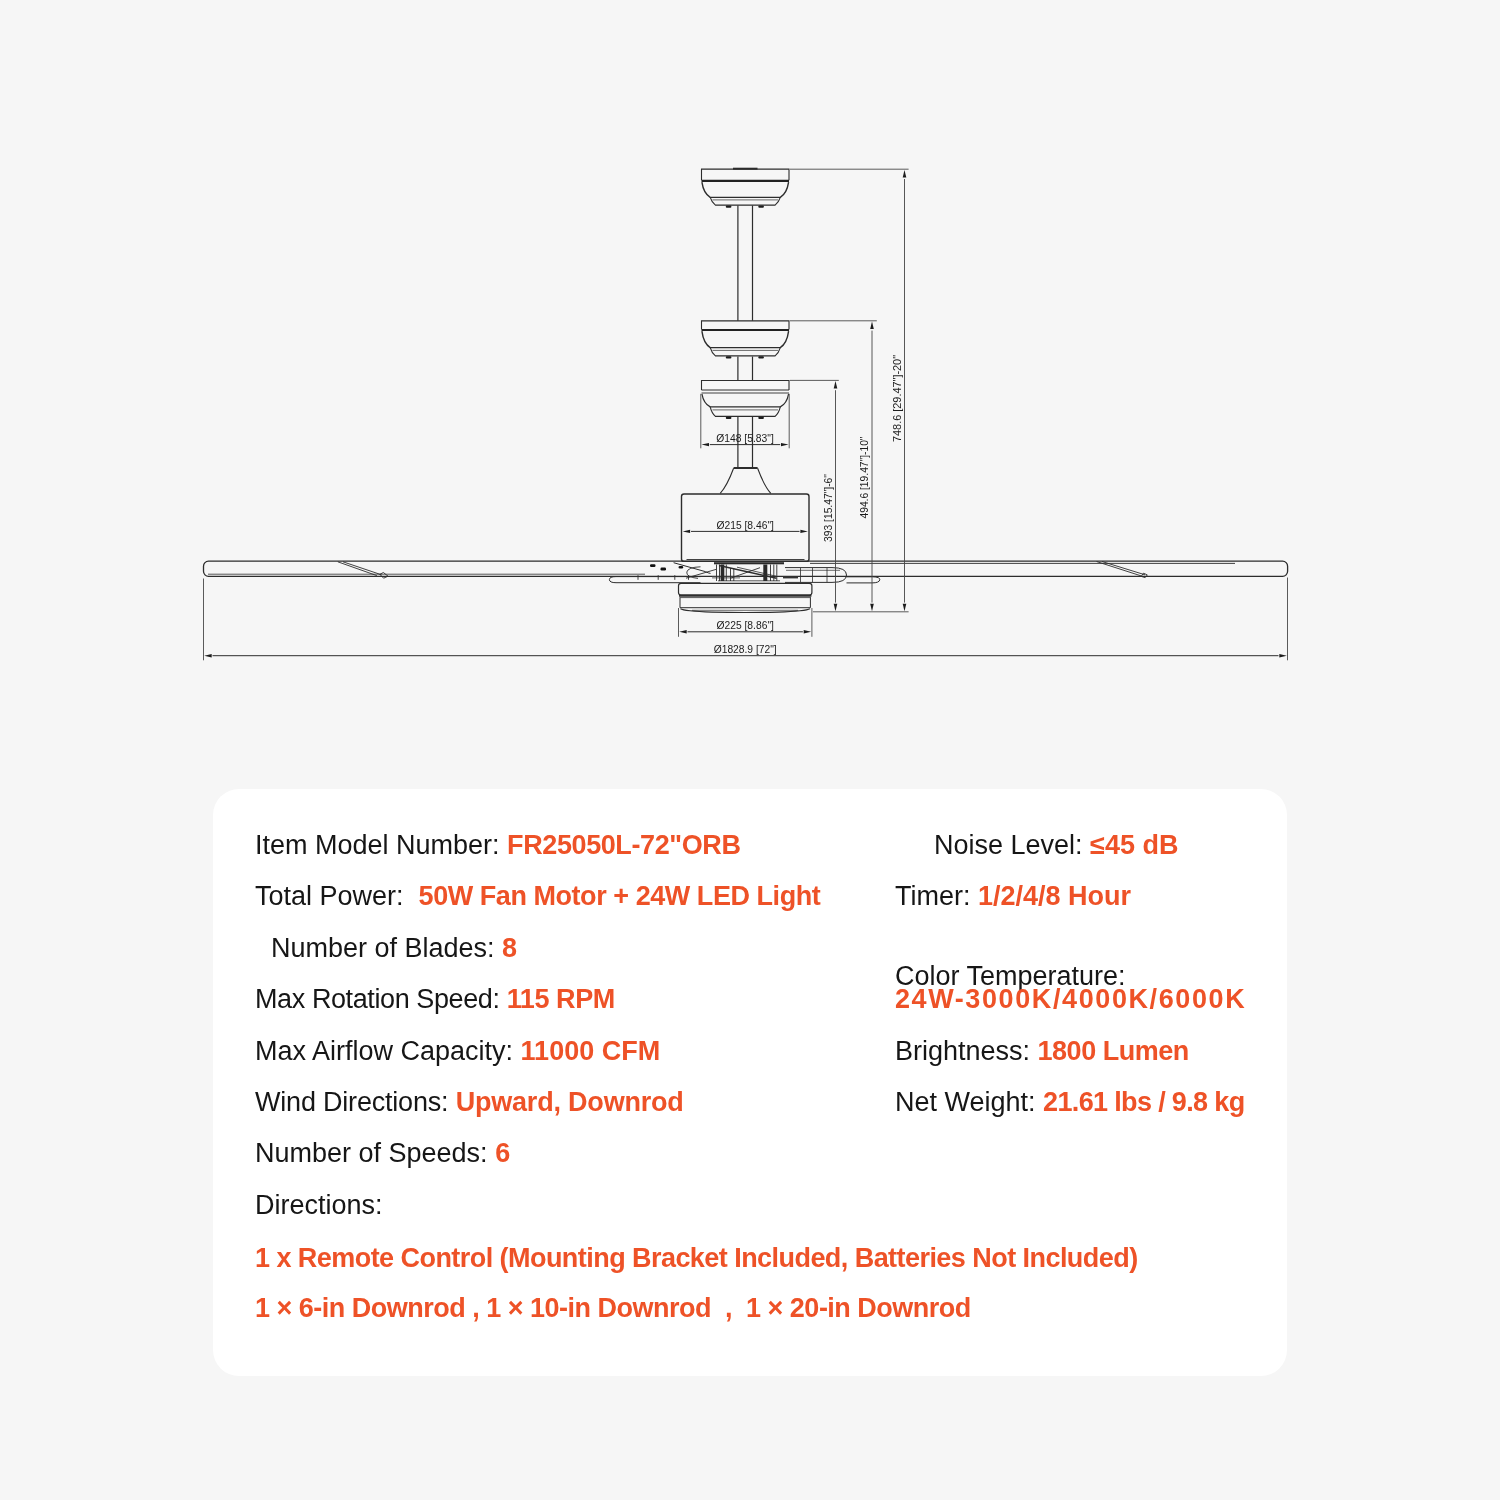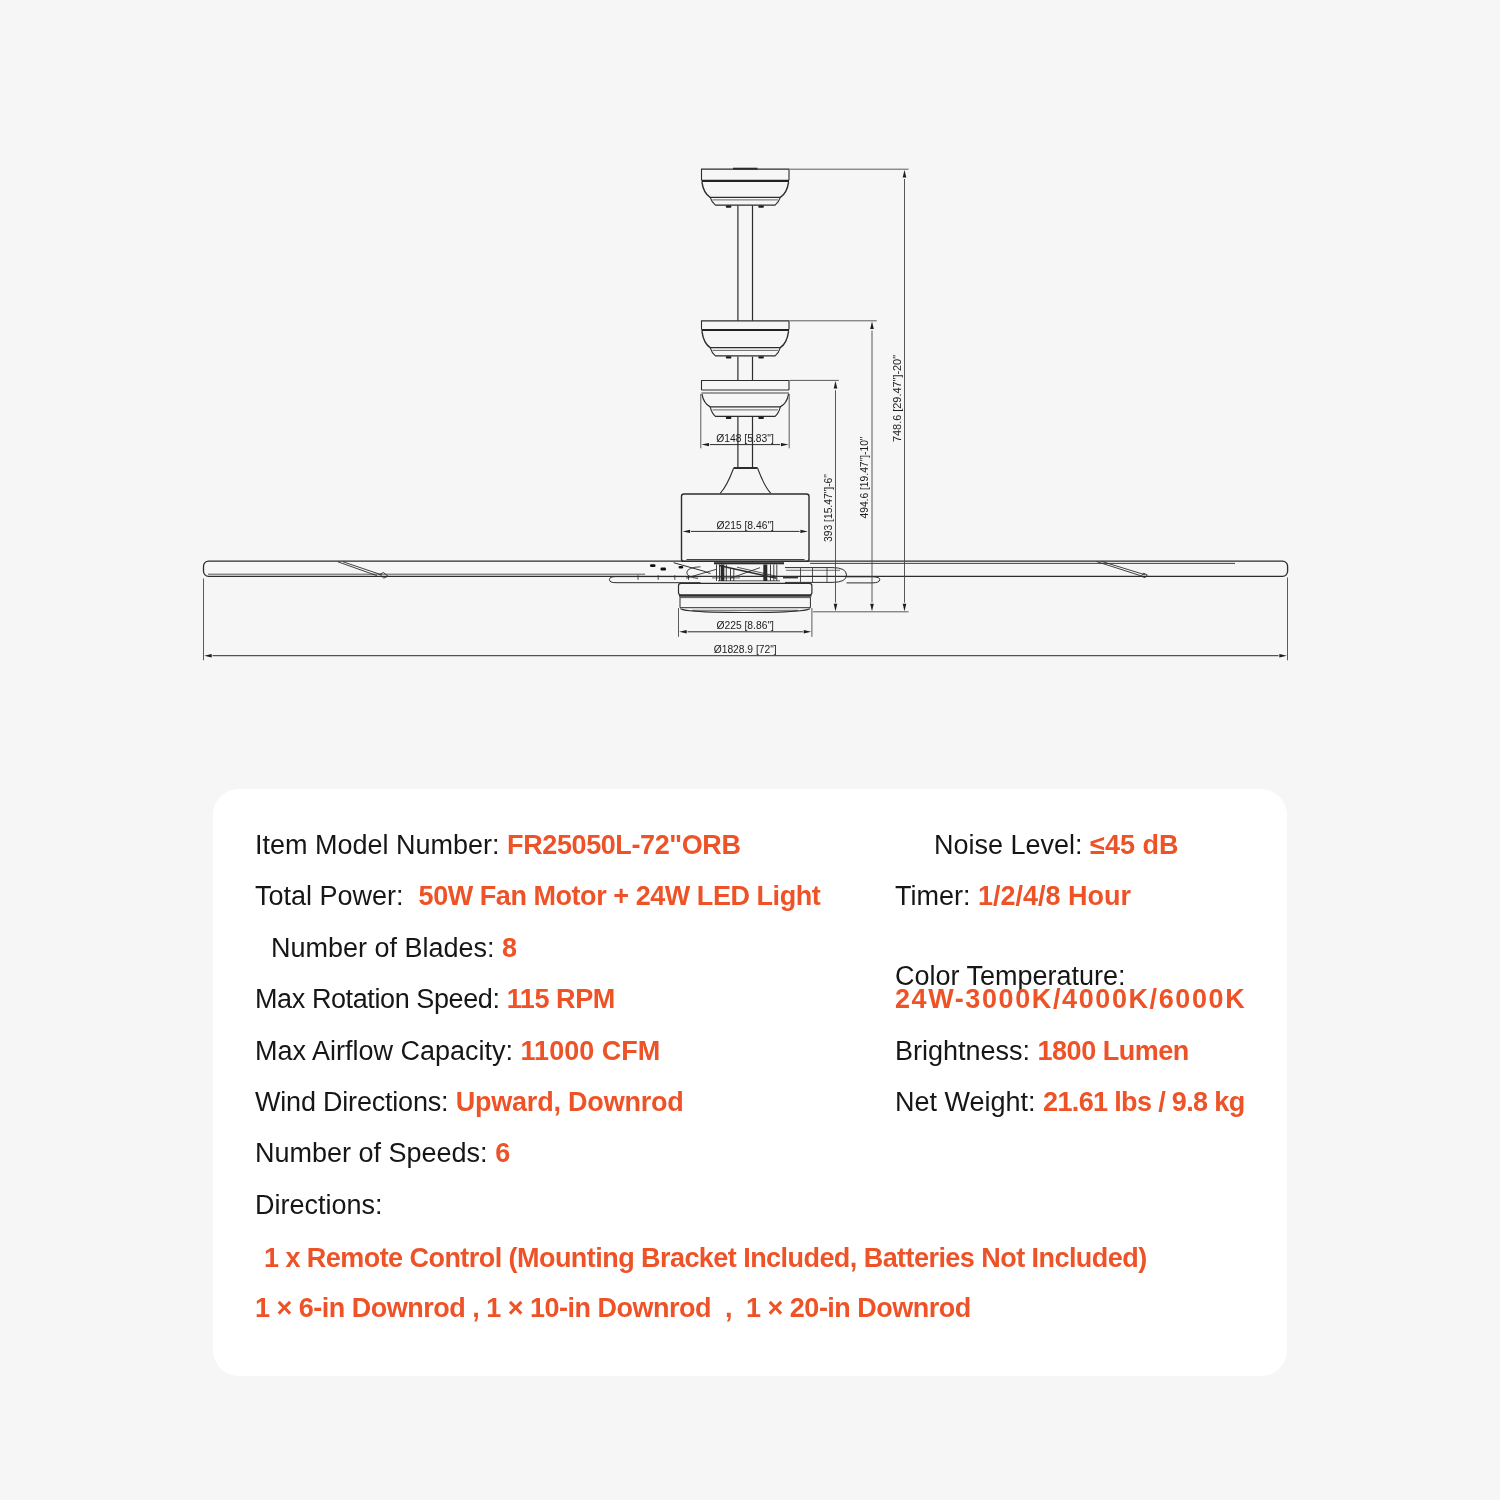--- a/index.html
+++ b/index.html
@@ -192,21 +192,21 @@
 <div class="row" style="left:255px;top:986px;letter-spacing:-0.4px">Max Rotation Speed: <span class="v">115 RPM</span></div>
 
 <div class="row" style="left:255px;top:1038px">Max Airflow Capacity: <span class="v">11000 CFM</span></div>
 
 <div class="row" style="left:255px;top:1089px;letter-spacing:-0.2px">Wind Directions: <span class="v">Upward, Downrod</span></div>
 
 <div class="row" style="left:255px;top:1140px">Number of Speeds: <span class="v">6</span></div>
 
 <div class="row" style="left:255px;top:1192px">Directions:</div>
 
-<div class="row v" style="left:264px;top:1245px;letter-spacing:-0.55px">1 x Remote Control (Mounting Bracket Included, Batteries Not Included)</div>
+<div class="row v" style="left:255px;top:1245px;letter-spacing:-0.55px">1 x Remote Control (Mounting Bracket Included, Batteries Not Included)</div>
 
 <div class="row v" style="left:255px;top:1295px;letter-spacing:-0.5px">1 × 6-in Downrod , 1 × 10-in Downrod&nbsp; ,&nbsp; 1 × 20-in Downrod</div>
 
 <div class="row" style="left:934px;top:832px">Noise Level: <span class="v">≤45 dB</span></div>
 
 <div class="row" style="left:895px;top:883px">Timer: <span class="v">1/2/4/8 Hour</span></div>
 
 <div class="row" style="left:895px;top:963px">Color Temperature:</div>
 
 <div class="row v" style="left:895px;top:986px;letter-spacing:1.6px">24W-3000K/4000K/6000K</div>

